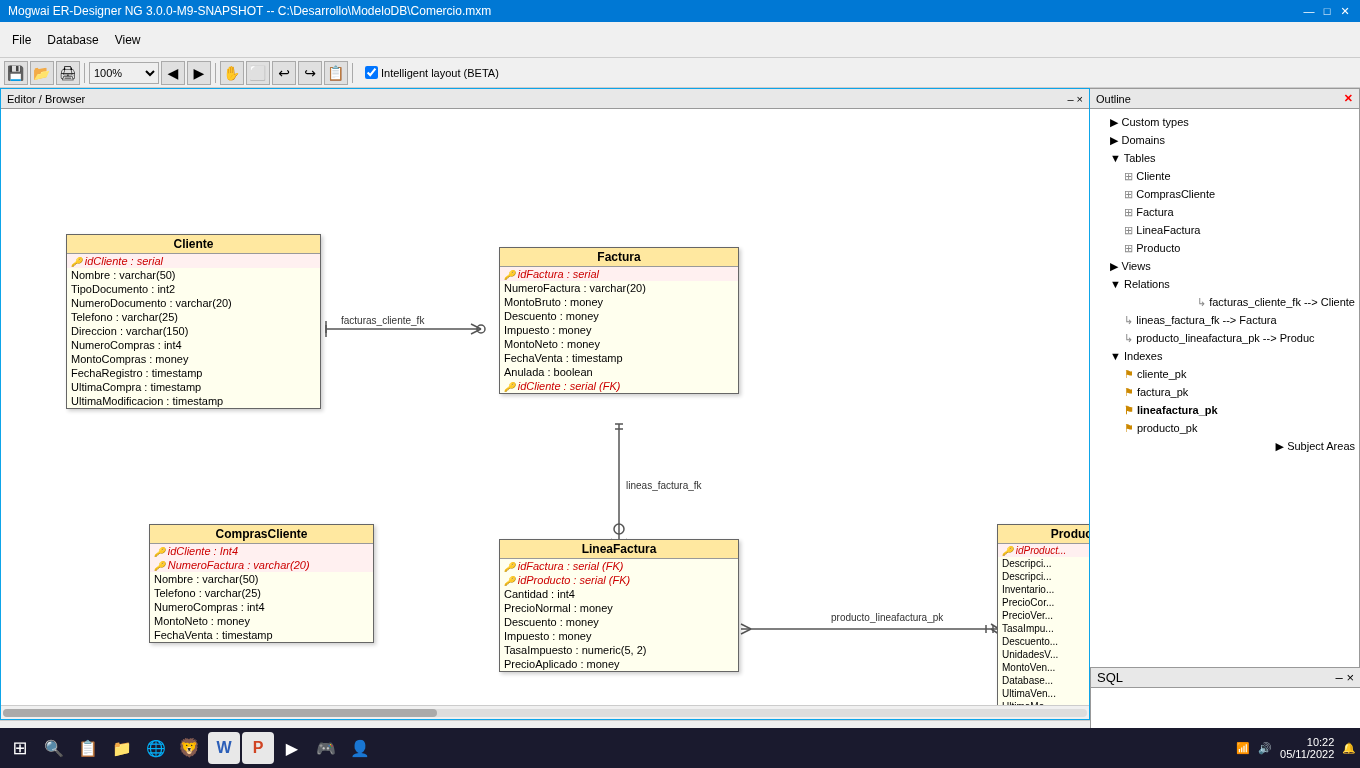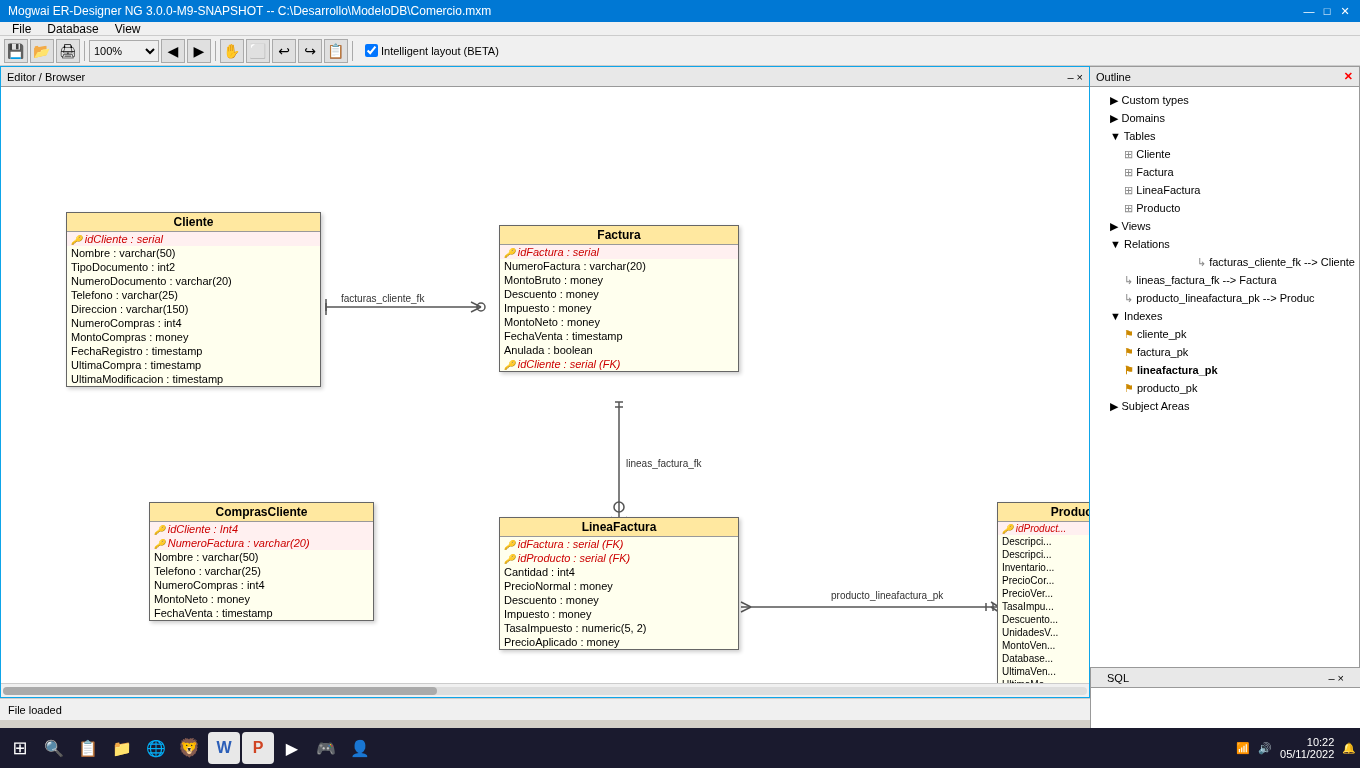--- a/index.html
+++ b/index.html
@@ -18,21 +18,21 @@
     }
     #titlebar-controls { display: flex; gap: 4px; }
     #titlebar-controls span {
       width: 14px; height: 14px; display: inline-flex; align-items: center; justify-content: center;
       cursor: pointer; font-size: 11px; color: white;
     }
 
     
     #menubar {
       background: #f0f0f0;
-      height: 14px;
+      height: 36px;
       display: flex;
       align-items: center;
       padding: 0 4px;
       border-bottom: 1px solid #ccc;
       font-size: 12px;
     }
     .menu-item {
       padding: 2px 8px;
       cursor: pointer;
     }
@@ -439,20 +439,23 @@
         <span>▶ </span>Domains
       </div>
 
       <div class="tree-node" style="padding-left:16px;">
         <span>▼ </span>Tables
       </div>
       <div class="tree-node" style="padding-left:30px;">
         <span style="color:#888;">⊞ </span>Cliente
       </div>
       <div class="tree-node" style="padding-left:30px;">
+        <span style="color:#888;">⊞ </span>ComprasCliente
+      </div>
+      <div class="tree-node" style="padding-left:30px;">
         <span style="color:#888;">⊞ </span>Factura
       </div>
       <div class="tree-node" style="padding-left:30px;">
         <span style="color:#888;">⊞ </span>LineaFactura
       </div>
       <div class="tree-node" style="padding-left:30px;">
         <span style="color:#888;">⊞ </span>Producto
       </div>
 
       <div class="tree-node" style="padding-left:16px;">
@@ -481,27 +484,27 @@
       <div class="tree-node" style="padding-left:30px;">
         <span style="color:#cc8800;">⚑ </span>factura_pk
       </div>
       <div class="tree-node" style="padding-left:30px;font-weight:bold;">
         <span style="color:#cc8800;">⚑ </span>lineafactura_pk
       </div>
       <div class="tree-node" style="padding-left:30px;">
         <span style="color:#cc8800;">⚑ </span>producto_pk
       </div>
 
-      <div class="tree-node" style="padding-left:16px;">
+      <div class="tree-node" style="padding-left:16px;text-align:right;">
         <span>▶ </span>Subject Areas
       </div>
     </div>
 
     <div id="sql-panel" style="border-top:1px solid #999; background:#f5f5f5;">
-      <div id="sql-header" style="background:#e8e8e8; padding:2px 16px; font-size:11px; display:flex; align-items:center; justify-content:space-between; height:20px; border-bottom:1px solid #999;">
+      <div id="sql-header" style="background:#e8e8e8; padding:2px 6px; font-size:13px; display:flex; align-items:center; justify-content:space-between; height:20px; border-bottom:1px solid #999;">
         <span>SQL</span>
         <span style="cursor:pointer;">– ×</span>
       </div>
       <div style="height:80px; background:white; overflow:auto; padding:2px;"></div>
     </div>
   </div>
 
 </div>
 
 <div id="statusbar" style="background:#f0f0f0; height:22px; display:flex; align-items:center; padding:0 8px; font-size:11px; border-top:1px solid #ccc;">

